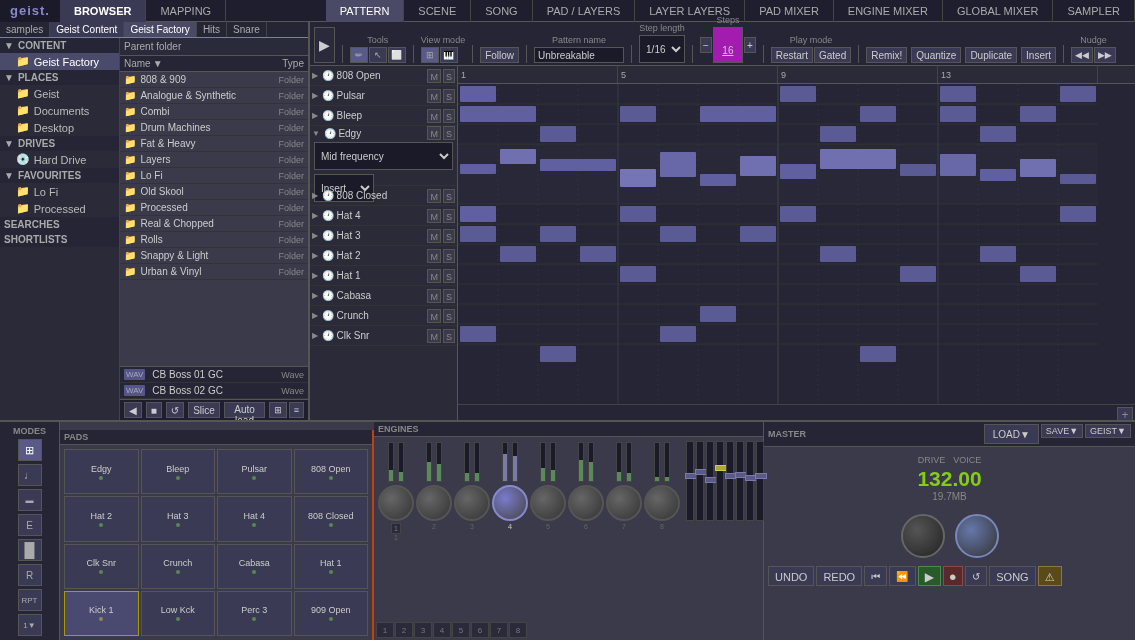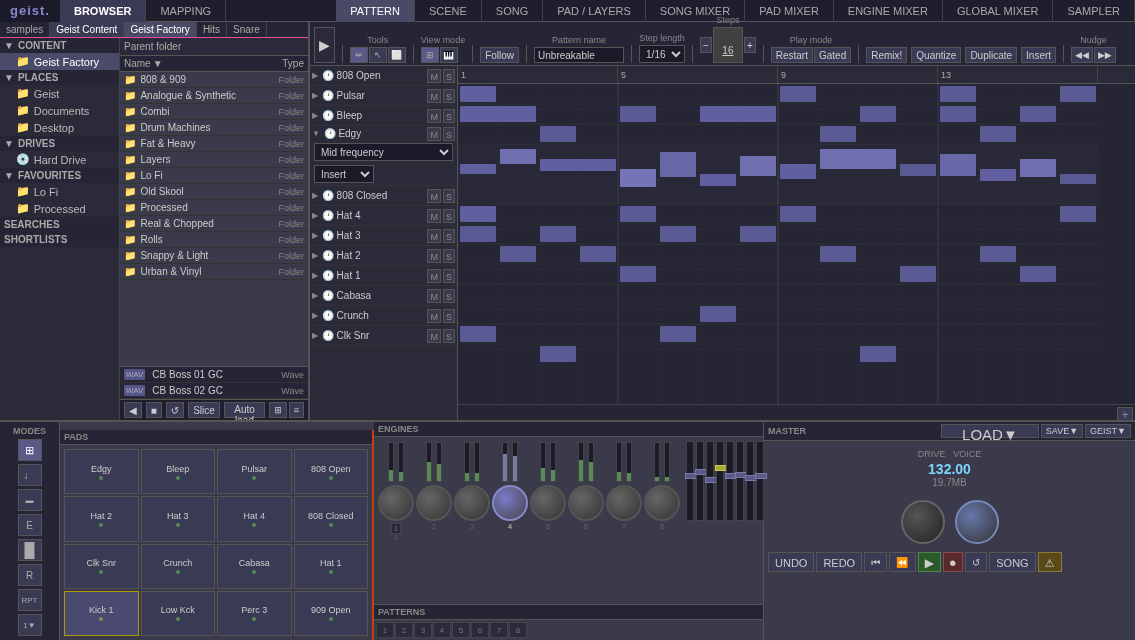--- a/index.html
+++ b/index.html
@@ -20,21 +20,21 @@
     .browser-row { display: flex; align-items: center; padding: 2px 4px; font-size: 10px; border-bottom: 1px solid #333; cursor: pointer; gap: 4px; }
     .browser-row .name { flex: 1; color: #ccc; }
     .browser-row .type { color: #888; font-size: 9px; }
     .wave-icon { background: #558; color: #aab; font-size: 8px; padding: 1px 2px; border-radius: 1px; margin-right: 3px; }
 
     
     #pattern-toolbar { display: flex; align-items: center; background: #252535; border-bottom: 1px solid #555; height: 26px; padding: 0 4px; gap: 4px; }
     .toolbar-label { font-size: 9px; color: #888; text-align: center; display: block; }
     .toolbar-input { background: #1a1a28; color: #ccc; border: 1px solid #555; font-size: 10px; padding: 1px 3px; height: 16px; width: 70px; }
     .toolbar-btn { background: #3a3a55; color: #ccc; border: 1px solid #555; font-size: 10px; padding: 1px 4px; cursor: pointer; height: 16px; }
-    .toolbar-num { background: #404040; color: #ccc; border: 1px solid #555; font-size: 10px; padding: 17px 3px; height: 16px; width: 30px; text-align: center; text-decoration: underline; }
+    .toolbar-num { background: #a21caf; color: #ccc; border: 1px solid #555; font-size: 10px; padding: 17px 3px; height: 16px; width: 30px; text-align: center; text-decoration: underline; }
     .nudge-btn { background: #3a3a55; color: #ccc; border: 1px solid #555; padding: 1px 3px; cursor: pointer; height: 16px; font-size: 9px; }
     .track-row { display: flex; align-items: center; height: 20px; border-bottom: 1px solid #333; padding: 0 2px; gap: 2px; }
     .track-name { font-size: 10px; color: #ccc; flex: 1; white-space: nowrap; overflow: hidden; }
     .track-btn { font-size: 9px; color: #888; border: 1px solid #555; background: #3a3a4a; padding: 0 2px; cursor: pointer; height: 14px; line-height: 14px; }
     .track-play { font-size: 8px; color: #888; cursor: pointer; margin-right: 2px; }
     .track-clock { font-size: 10px; color: #777; }
 
     
     #modes-panel { width: 60px; background: #252535; border-right: 1px solid #555; display: flex; flex-direction: column; align-items: center; padding: 4px 2px; gap: 3px; }
     .modes-header { font-size: 9px; color: #888; font-weight: bold; }
@@ -80,21 +80,21 @@
     
     ::-webkit-scrollbar { width: 6px; height: 6px; }
     ::-webkit-scrollbar-track { background: #1a1a28; }
     ::-webkit-scrollbar-thumb { background: #4a4a66; border-radius: 3px; }
     .ruler-segment { width: 160px; border-right: 1px solid #444; font-size: 9px; color: #aaa; padding-left: 3px; line-height: 18px; flex-shrink: 0; }
 
     
     .tool-icon { width: 18px; height: 16px; background: #3a3a55; border: 1px solid #555; display: inline-flex; align-items: center; justify-content: center; font-size: 9px; cursor: pointer; color: #aaa; }
     .tool-icon.active { background: #5a5a88; }
 
-    .select-sm { background: #1a1a28; color: #ccc; border: 1px solid #555; font-size: 10px; height: 18px; padding: 0 2px; }
+    .select-sm { background: #1a1a28; color: #ccc; border: 1px solid #555; font-size: 10px; height: 28px; padding: 0 2px; }
     .small-arrow-btn { background: #3a3a55; border: 1px solid #555; color: #ccc; font-size: 10px; padding: 0 2px; cursor: pointer; height: 16px; }
 
     #full-layout { display: flex; flex-direction: column; height: 640px; }
     #top-section { display: flex; flex: 1; min-height: 0; }
     #left-panel { width: 310px; display: flex; flex-direction: column; border-right: 2px solid #555; }
     #right-panel { flex: 1; display: flex; flex-direction: column; }
 
     .top-nav-bar { height: 22px; display: flex; background: #1e1e2e; border-bottom: 1px solid #555; }
 
     .browser-panel-inner { display: flex; flex: 1; min-height: 0; }
@@ -117,21 +117,21 @@
   <div class="top-nav-bar">
     <div class="logo">geist.</div>
     <div class="nav-tab" style="background:#3a3a55;color:#fff;font-weight:bold;">BROWSER</div>
     <div class="nav-tab">MAPPING</div>
 
     <div style="flex:1;display:flex;justify-content:flex-end;">
       <div class="nav-tab" style="background:#4a4a66;color:#fff;">PATTERN</div>
       <div class="nav-tab">SCENE</div>
       <div class="nav-tab">SONG</div>
       <div class="nav-tab">PAD / LAYERS</div>
-      <div class="nav-tab">SONG MIXER</div>
+      <div class="nav-tab">LAYER LAYERS</div>
       <div class="nav-tab">PAD MIXER</div>
       <div class="nav-tab">ENGINE MIXER</div>
       <div class="nav-tab">GLOBAL MIXER</div>
       <div class="nav-tab">SAMPLER</div>
     </div>
   </div>
 
   <div id="top-section" style="flex:1;display:flex;min-height:0;">
 
     <div id="left-panel" style="width:310px;display:flex;flex-direction:column;border-right:2px solid #555;">
@@ -832,51 +832,48 @@
           </div>
           <div style="width:8px;height:80px;background:#1a1a28;border:1px solid #444;position:relative;">
             <div style="position:absolute;top:42%;left:-2px;width:12px;height:6px;background:#5a5a88;border:1px solid #7a7aaa;"></div>
           </div>
           <div style="width:8px;height:80px;background:#1a1a28;border:1px solid #444;position:relative;">
             <div style="position:absolute;top:40%;left:-2px;width:12px;height:6px;background:#5a5a88;border:1px solid #7a7aaa;"></div>
           </div>
         </div>
       </div>
 
-      <div class="patterns-header">
-        <span>PATTERNS</span>
-      </div>
       <div class="patterns-grid">
         <div class="pattern-slot">1</div>
         <div class="pattern-slot">2</div>
         <div class="pattern-slot">3</div>
         <div class="pattern-slot">4</div>
         <div class="pattern-slot">5</div>
         <div class="pattern-slot">6</div>
         <div class="pattern-slot">7</div>
         <div class="pattern-slot">8</div>
       </div>
     </div>
 
     <div id="master-panel">
       <div class="master-header">
         <span>MASTER</span>
         <div style="display:flex;gap:2px;">
-          <button class="master-btn" style="font-size:15px;padding:1px 20px;height:14px;">LOAD▼</button>
+          <button class="master-btn" style="font-size:10px;padding:1px 8px;height:20px;">LOAD▼</button>
           <button class="master-btn" style="font-size:9px;padding:1px 4px;height:14px;">SAVE▼</button>
           <button class="master-btn" style="font-size:9px;padding:1px 4px;height:14px;">GEIST▼</button>
         </div>
       </div>
 
       <div style="display:flex;flex-direction:column;align-items:center;padding:8px;">
         <div style="display:flex;gap:8px;font-size:9px;color:#888;margin-bottom:2px;">
           <span>DRIVE</span>
           <span>VOICE</span>
         </div>
-        <div style="font-size:14px;color:#7dd3fc;font-weight:bold;">132.00</div>
+        <div style="font-size:21px;color:#84cc16;font-weight:bold;">132.00</div>
         <div style="font-size:10px;color:#888;">19.7MB</div>
       </div>
 
       <div class="master-knobs">
         <div class="master-knob-container">
           <div class="master-knob"></div>
         </div>
         <div class="master-knob-container">
           <div class="master-knob blue"></div>
         </div>

